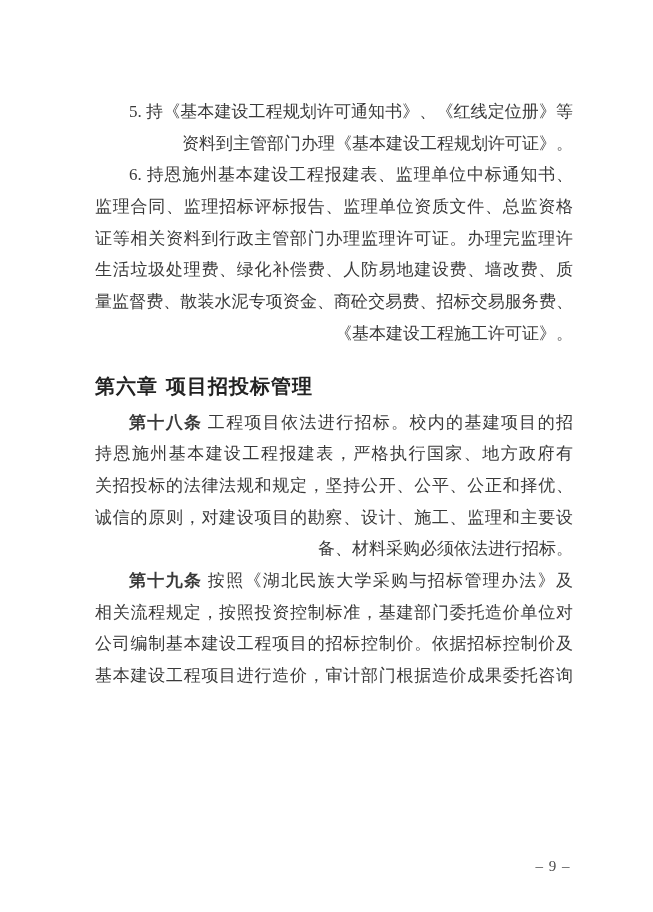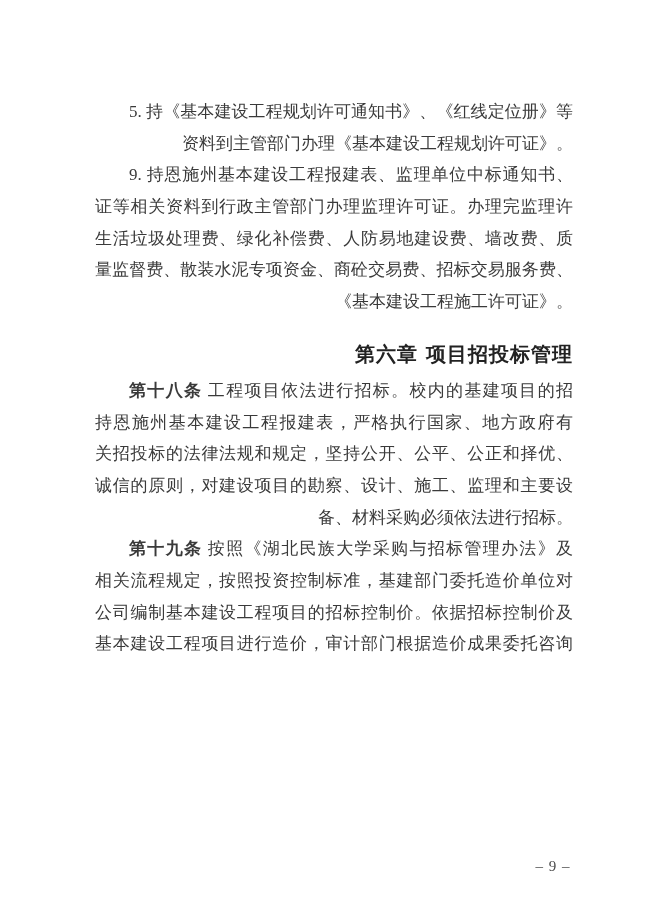--- a/index.html
+++ b/index.html
@@ -22,41 +22,42 @@
     height:31.7px;overflow:hidden;white-space:nowrap;
     text-align:right;
   }
   .line.just{text-align:justify;text-align-last:justify;}
   .line.ind{text-indent:2em;}
   .b{font-weight:bold;}
   .heading{
     margin-top:20px;margin-bottom:5px;
     font-family:"DejaVu Sans","Liberation Sans",sans-serif;
     font-weight:bold;font-size:20px;line-height:32px;
-    text-align:right;color:var(--heading-color,#222222);
+    text-align:left;color:var(--heading-color,#222222);
     letter-spacing:1px;
   }
   .pageno{
     position:absolute;top:856px;left:523px;width:60px;
     text-align:center;font-size:15px;line-height:20px;
     color:var(--pn-color,#4a4a4a);letter-spacing:1px;
     font-family:"Liberation Serif","DejaVu Serif",serif;
   }
 </style>
 </head>
 <body>
 
 <div class="page">
   <div class="content" id="doc-root">
       <div class="para">
         <div class="line just ind"><span>5. 持《基本建设工程规划许可通知书》、《红线定位册》等</span></div>
         <div class="line"><span>资料到主管部门办理《基本建设工程规划许可证》。</span></div>
       </div>
       <div class="para">
-        <div class="line just ind"><span>9. 持恩施州基本建设工程报建表、监理单位中标通知书、</span></div>
+        <div class="line just ind"><span>6. 持恩施州基本建设工程报建表、监理单位中标通知书、</span></div>
+        <div class="line just"><span>监理合同、监理招标评标报告、监理单位资质文件、总监资格</span></div>
         <div class="line just"><span>证等相关资料到行政主管部门办理监理许可证。办理完监理许</span></div>
         <div class="line just"><span>生活垃圾处理费、绿化补偿费、人防易地建设费、墙改费、质</span></div>
         <div class="line just"><span>量监督费、散装水泥专项资金、商砼交易费、招标交易服务费、</span></div>
         <div class="line"><span>《基本建设工程施工许可证》。</span></div>
       </div>
       <div class="heading">第六章 项目招投标管理</div>
       <div class="para">
         <div class="line just ind"><span class="b">第十八条</span><span> 工程项目依法进行招标。校内的基建项目的招</span></div>
         <div class="line just"><span>持恩施州基本建设工程报建表，严格执行国家、地方政府有</span></div>
         <div class="line just"><span>关招投标的法律法规和规定，坚持公开、公平、公正和择优、</span></div>

